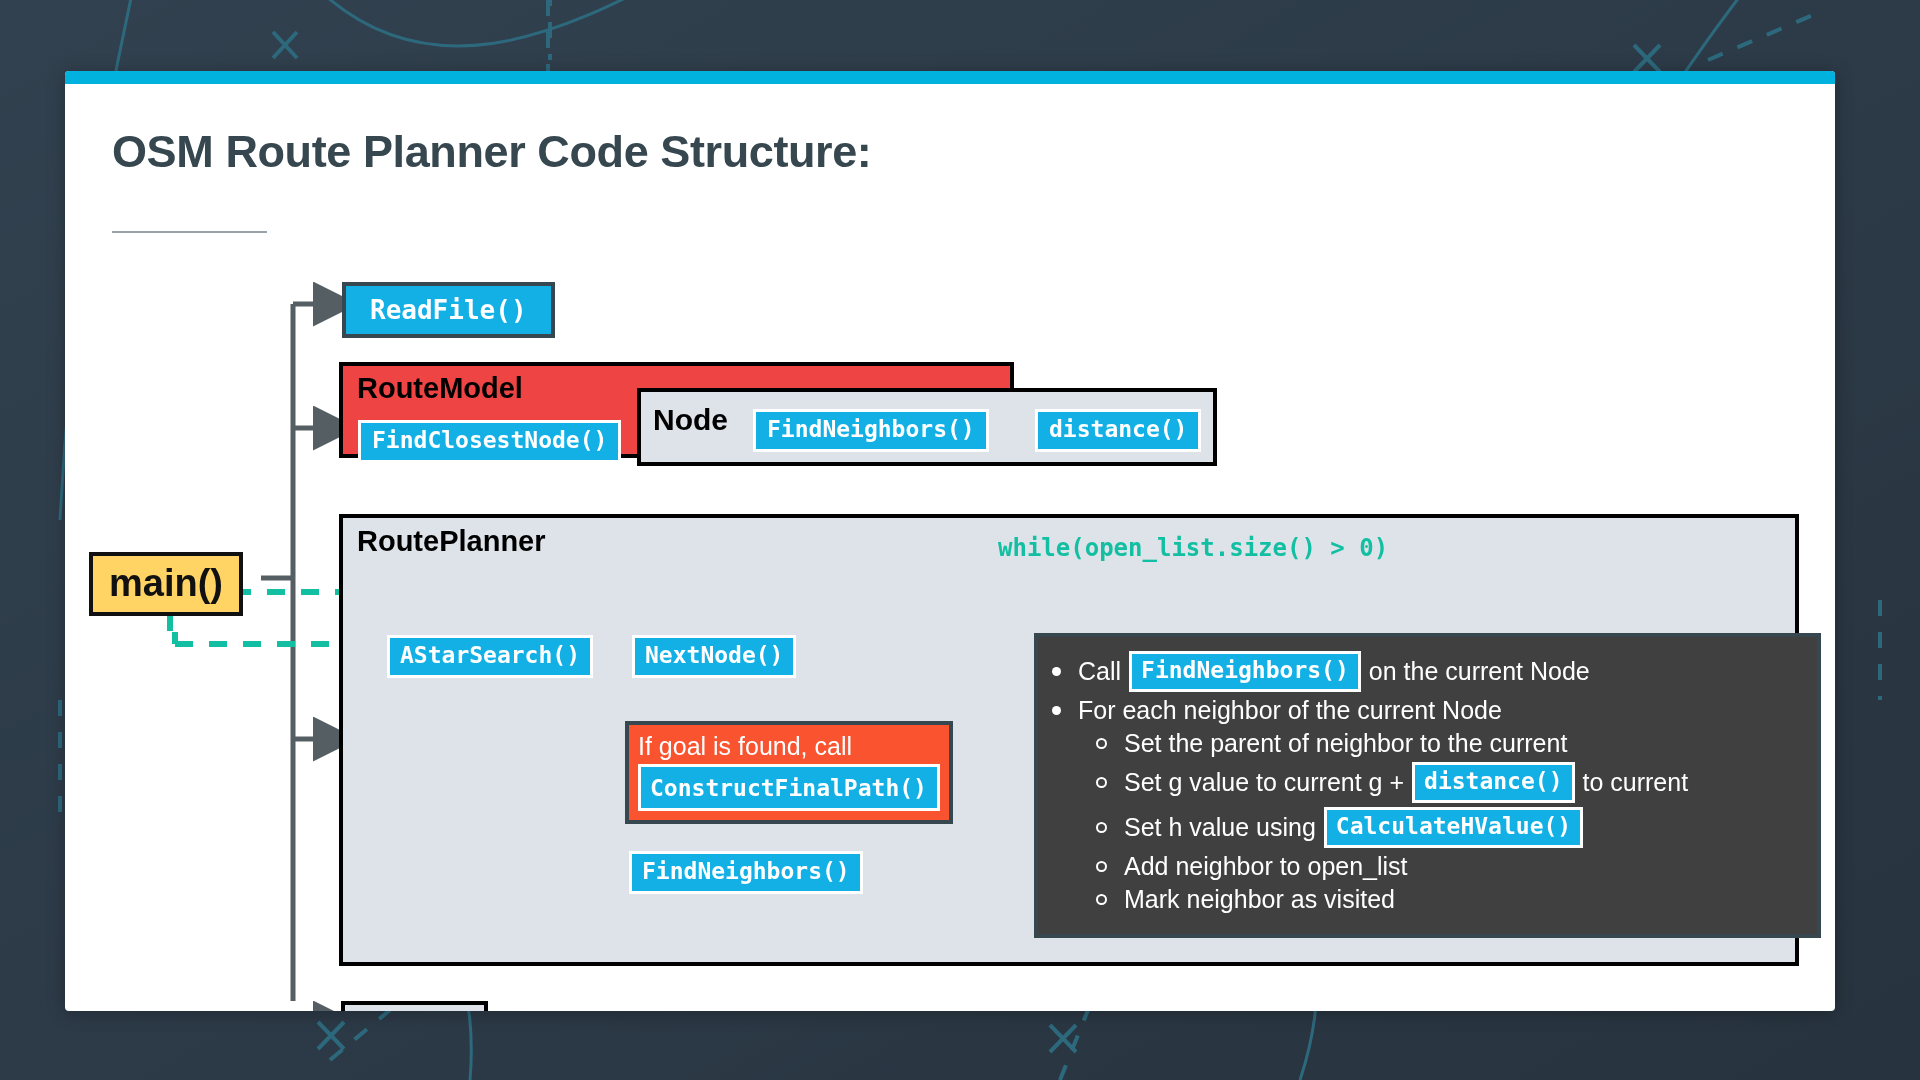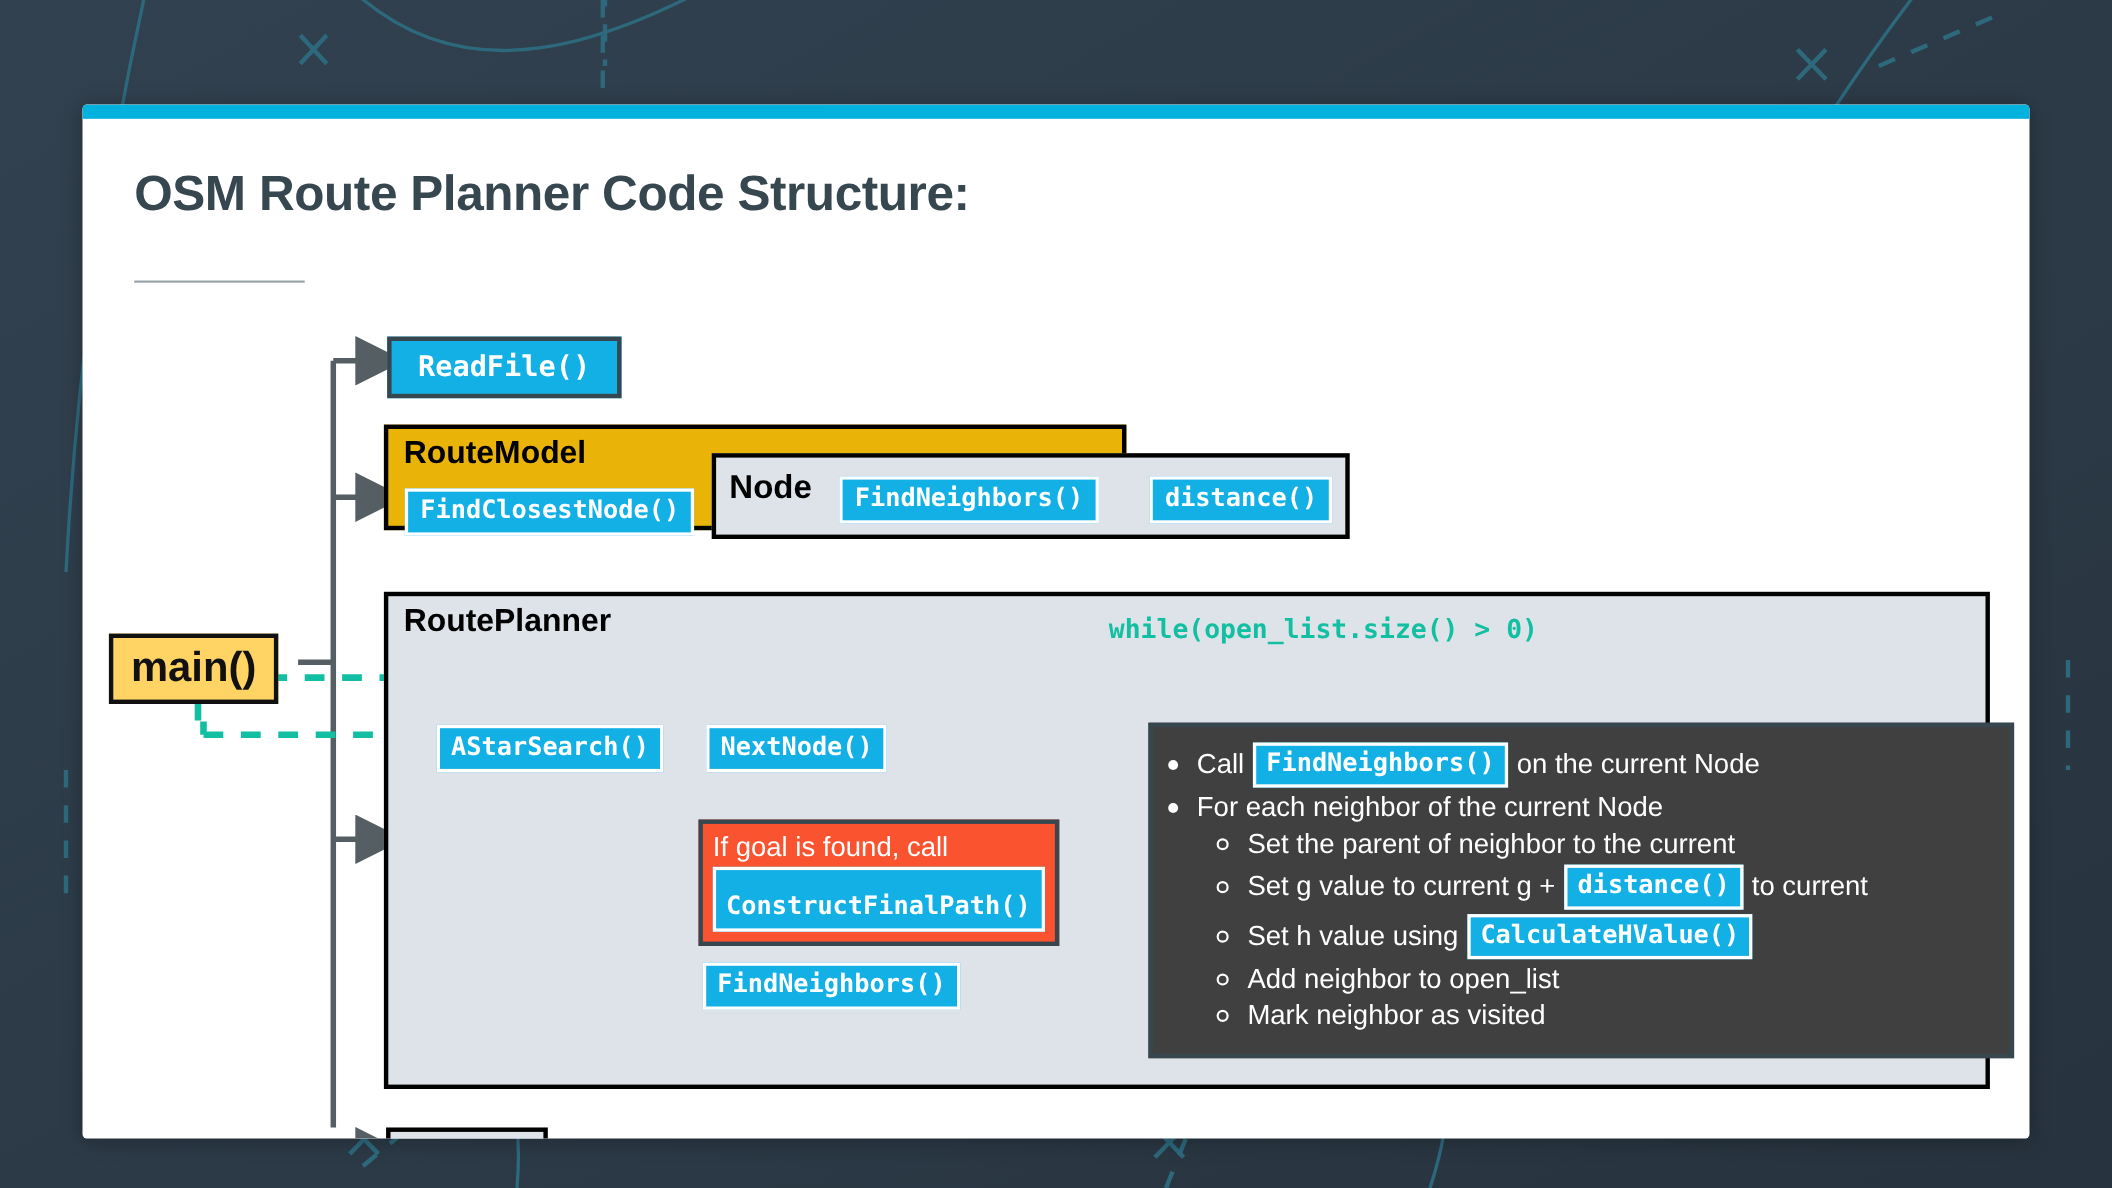--- a/index.html
+++ b/index.html
@@ -7,25 +7,24 @@
   body {
     font-family: "Liberation Sans", sans-serif;
     background:#2d3b48;
     position:relative;
   }
   
   #bg-decor { position:absolute; inset:0; z-index:0; }
 
   
   #slide {
-    position:absolute; left:75px; top:71px; width:1770px; height:940px;
+    position:absolute; left:65px; top:71px; width:1770px; height:940px;
     background:#ffffff; border-radius:4px; z-index:2;
     box-shadow:0 2px 18px rgba(0,0,0,.28);
     overflow:hidden;
-    margin-top:24px;
   }
   #accent-bar { position:absolute; left:0; top:0; width:100%; height:13px; background:#00b2dd; }
 
   #page-title {
     position:absolute; left:47px; top:55px;
     font-size:45px; font-weight:bold; color:#37474f;
     letter-spacing:-0.4px;
   }
 
   #title-rule {
@@ -69,21 +68,21 @@
   #render {
     left:276px; top:930px;
     background:#dde3e8; border:4px solid #000;
     color:#111; font-weight:bold; font-size:30px;
     padding:7px 18px 9px; line-height:1;
   }
 
   
   #routemodel {
     left:274px; top:291px; width:675px; height:96px;
-    background:#eab308; border:4px solid #000;
+    background:#ef4444; border:4px solid #000;
   }
   #routemodel .group-title {
     position:absolute; left:14px; top:8px;
     font-size:29px; font-weight:bold; color:#000; line-height:1;
   }
   #findclosestnode { position:absolute; left:15px; top:54px; font-size:23px; padding:6px 11px 8px; }
 
   #node-box {
     position:absolute; left:294px; top:22px; width:580px; height:78px;
     background:#dde3e8; border:4px solid #000;
@@ -116,21 +115,21 @@
 
   
   #goal-card {
     position:absolute; left:282px; top:203px; width:328px;
     background:#f9532f; border:4px solid #37474f;
     padding:7px 9px 9px;
   }
   #goal-card .goal-text {
     color:#ffffff; font-size:25px; line-height:1.12; margin-bottom:4px;
   }
-  #constructfinalpath { font-size:23px; padding:22px 9px 8px; display:block; }
+  #constructfinalpath { font-size:23px; padding:10px 9px 8px; display:block; }
 
   
   #steps-card {
     position:absolute; left:691px; top:115px; width:787px;
     background:#404040; border:4px solid #37474f;
     padding:14px 10px 16px 14px;
   }
   #steps-card ul { list-style:none; }
   #steps-card li {
     color:#ffffff; font-size:25px; line-height:1.16;

